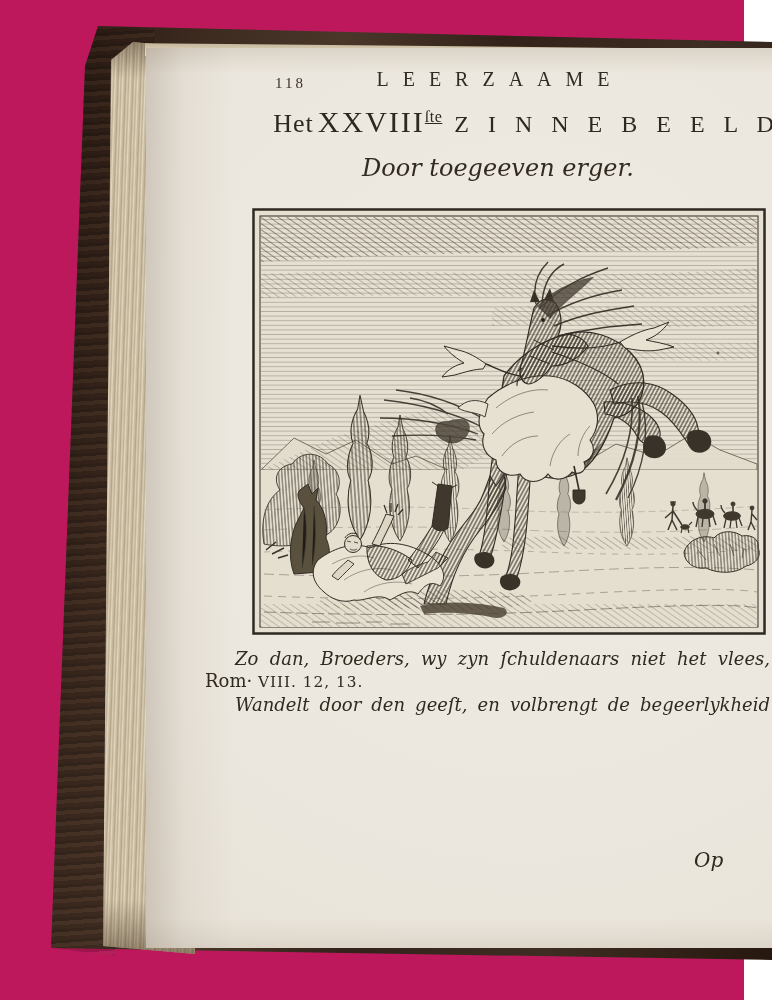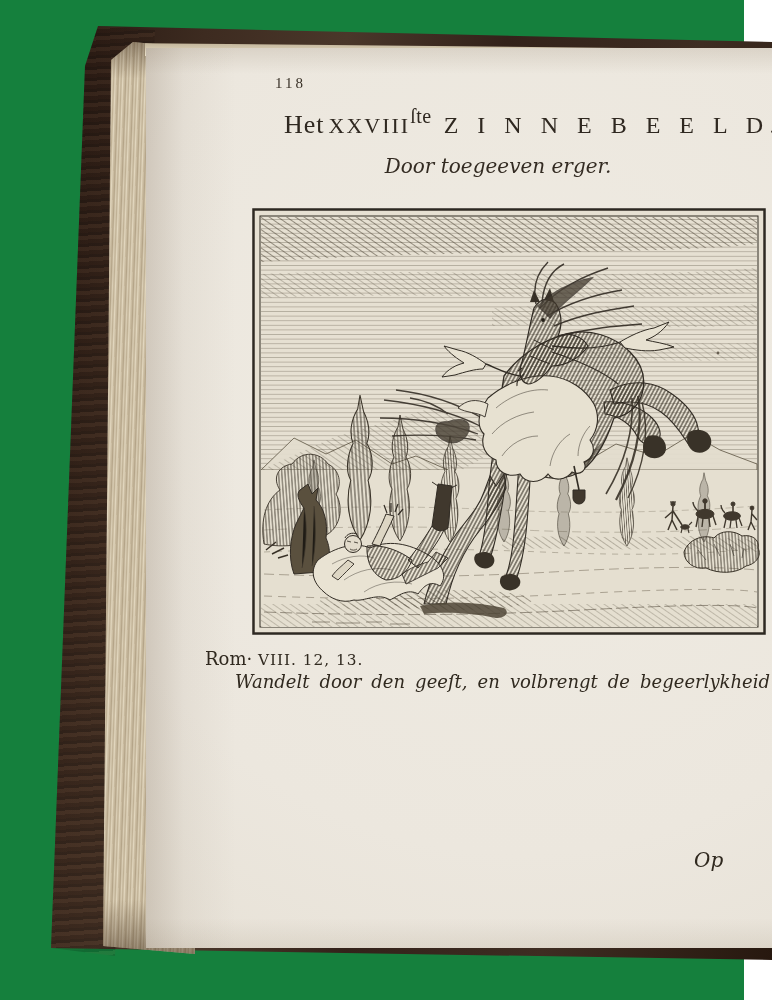--- a/index.html
+++ b/index.html
@@ -1,16 +1,16 @@
 <!DOCTYPE html>
 <html><head>
 <meta charset="utf-8">
 <style>
   html,body{margin:0;padding:0;background:#ffffff;width:772px;height:1000px;overflow:hidden;}
-  .scene{position:relative;width:744px;height:1000px;background:#15803d;font-family:"Liberation Serif",serif;color:#332b22;}
+  .scene{position:relative;width:744px;height:1000px;background:#be185d;font-family:"Liberation Serif",serif;color:#332b22;}
   .book{position:absolute;left:45px;top:26px;width:727px;height:938px;}
   .cover{position:absolute;left:0;top:0;width:727px;height:938px;
     background:linear-gradient(100deg,#241610 0%,#3d2b20 18%,#4a372a 34%,#33221a 52%,#3e2d22 74%,#27180f 100%);
     clip-path:polygon(53px 0px,727px 16px,727px 934px,6px 922px,40px 40px);}
   .cover-grain{position:absolute;left:0;top:0;width:150px;height:938px;opacity:.5;
     background:repeating-linear-gradient(176deg,rgba(0,0,0,.35) 0 3px,rgba(120,85,60,.25) 3px 7px,rgba(30,15,8,.3) 7px 11px);
     clip-path:polygon(53px 0px,110px 4px,70px 930px,6px 922px,40px 40px);}
   .edges-left{position:absolute;left:58px;top:16px;width:92px;height:912px;
     background:
      linear-gradient(180deg,rgba(70,52,34,.45) 0,rgba(0,0,0,0) 4%,rgba(0,0,0,0) 94%,rgba(70,52,34,.5) 100%),
@@ -23,25 +23,25 @@
     background:
       linear-gradient(90deg,rgba(96,74,50,.20) 0,rgba(96,74,50,.06) 38px,rgba(0,0,0,0) 90px),
       linear-gradient(180deg,rgba(110,88,60,.14) 0,rgba(0,0,0,0) 26px),
       linear-gradient(0deg,rgba(110,88,60,.10) 0,rgba(0,0,0,0) 30px),
       radial-gradient(130% 90% at 60% 40%,#efebe2 0%,#ece7de 55%,#e4ded2 100%);}
   .pnum{position:absolute;left:129px;top:27px;font-size:15px;letter-spacing:3px;color:#3a3228;}
   .rhead{position:absolute;left:354px;top:20px;transform:translateX(-50%);white-space:nowrap;
     font-size:20px;letter-spacing:14px;color:#332b22;}
   .titleline{position:absolute;left:387px;top:57px;transform:translateX(-50%);white-space:nowrap;color:#2f2820;}
   .t-pre{font-size:26px;letter-spacing:1px;margin-top:42px;}
-  .t-num{font-size:22px;letter-spacing:2px;}
-  .t-ord{font-size:20px;vertical-align:10px;letter-spacing:.5px;}
+  .t-num{font-size:30px;letter-spacing:2px;}
+  .t-ord{font-size:16px;vertical-align:10px;letter-spacing:.5px;text-decoration:underline;}
   .t-main{font-size:24px;letter-spacing:6.5px;margin-left:8px;}
   .motto{position:absolute;left:352px;top:106px;transform:translateX(-50%);white-space:nowrap;
-    font-family:"DejaVu Serif",serif;font-style:italic;font-size:20px;color:#332b22;}
+    font-family:"DejaVu Serif",serif;font-style:italic;font-size:24px;color:#332b22;}
   .fig{position:absolute;left:106px;top:160px;width:514px;height:427px;}
   .bodytext{position:absolute;left:59px;top:600px;width:565px;
     font-family:"DejaVu Serif",serif;font-style:italic;font-size:18px;line-height:22.4px;color:#30291f;}
   .bline{text-align:justify;text-align-last:justify;}
   .bline.ind{padding-left:30px;}
   .bline.noj{text-align:left;text-align-last:left;}
   .roman{font-style:normal;}
   .smref{font-style:normal;font-size:.85em;letter-spacing:1px;}
   .catch{position:absolute;left:548px;top:800px;font-family:"DejaVu Serif",serif;font-style:italic;font-size:20px;color:#30291f;}
 </style>
@@ -50,20 +50,21 @@
 
 <div class="scene">
   <div class="book">
     <div class="cover"></div>
     <div class="cover-grain"></div>
     <div class="edges-left"></div>
     <div class="edges-top"></div>
 
     <div class="page">
       <div class="pnum">118</div>
+      <div class="rhead">LEERZAAME</div>
 
       <div class="titleline">
         <span class="t-pre">Het</span>
         <span class="t-num">XXVIII</span><span class="t-ord">ſte</span>
         <span class="t-main">Z I N N E B E E L D.</span>
       </div>
 
       <div class="motto">Door toegeeven erger.</div>
 
       <div class="fig" role="img" aria-label="Engraved emblem: a bucking horse with flying mane, loose reins and a slipping saddle-cloth kicks out its hind legs, having thrown its rider, who lies fallen on his back beside a gnarled tree stump; cypress trees, hills, a distant house and travellers with horses fill the background">
@@ -252,20 +253,21 @@
             <path d="M14 342 l10 -8 M20 346 l12 -6 M26 350 l10 -3" stroke="#332d24" stroke-width="1.4" fill="none"></path>
           </g>
 
           <path d="M60 414 h18 M84 415 h24 M114 414 h16 M138 416 h20" stroke="#4c4436" stroke-width="1" opacity="0.55"></path>
 
           <rect x="1.5" y="1.5" width="511" height="424" fill="#b09a6e" opacity="0.05"></rect>
         </svg>
       </div>
 
       <div class="bodytext">
+        <div class="bline ind">Zo dan, Broeders, wy zyn ſchuldenaars niet het vlees,</div>
         <div class="bline noj"><span class="roman">Rom·</span> <span class="smref">VIII. 12, 13.</span></div>
         <div class="bline ind">Wandelt door den geeſt, en volbrengt de begeerlykheid</div>
       </div>
 
       <div class="catch">Op</div>
     </div>
   </div>
 </div>
 
 </body></html>

